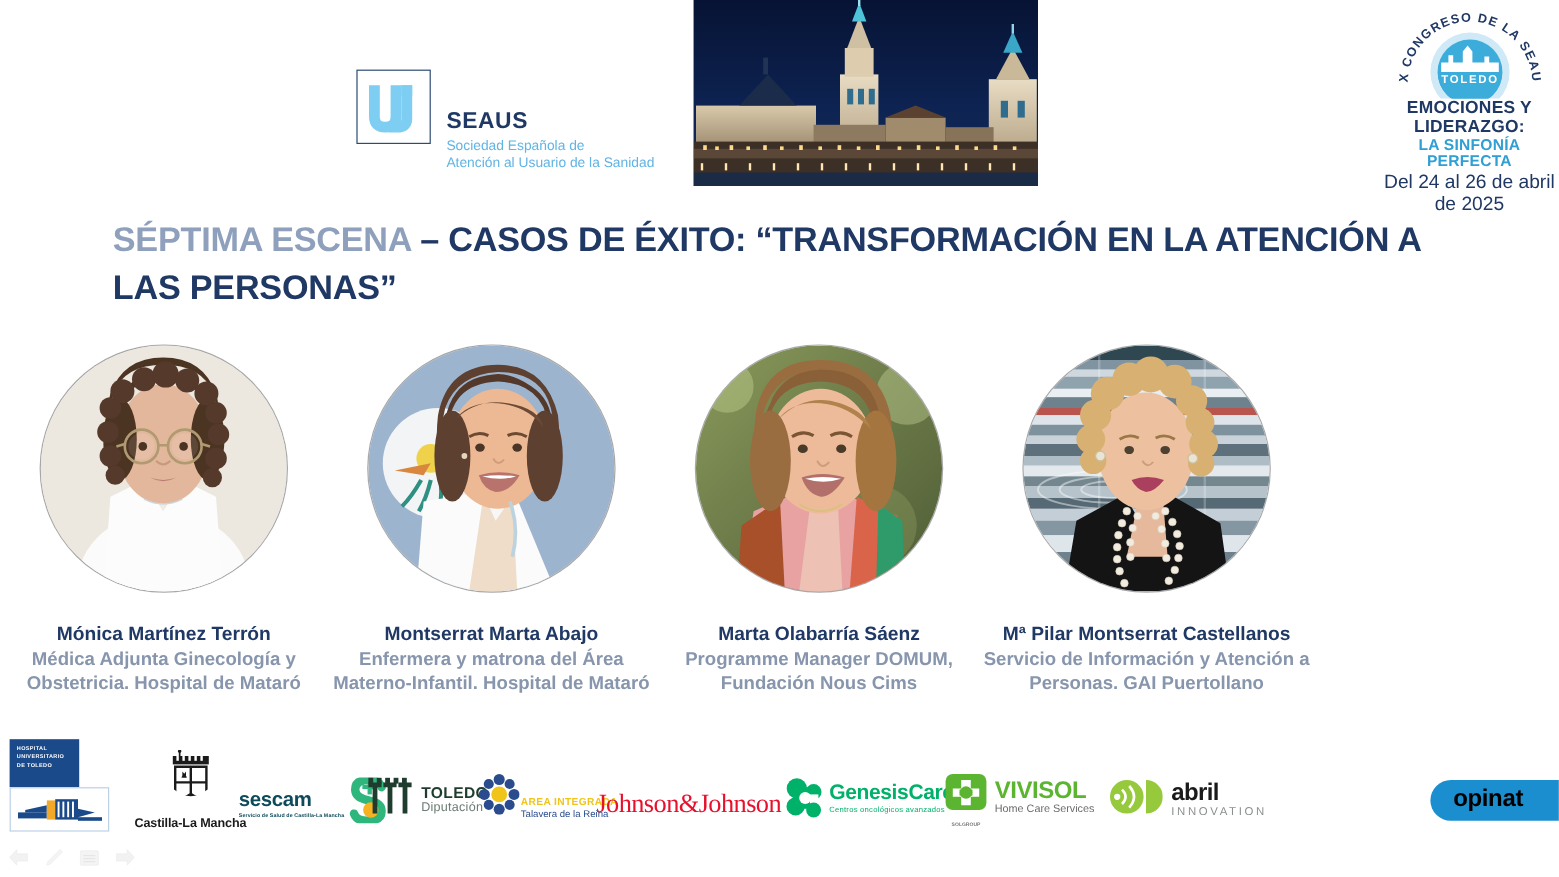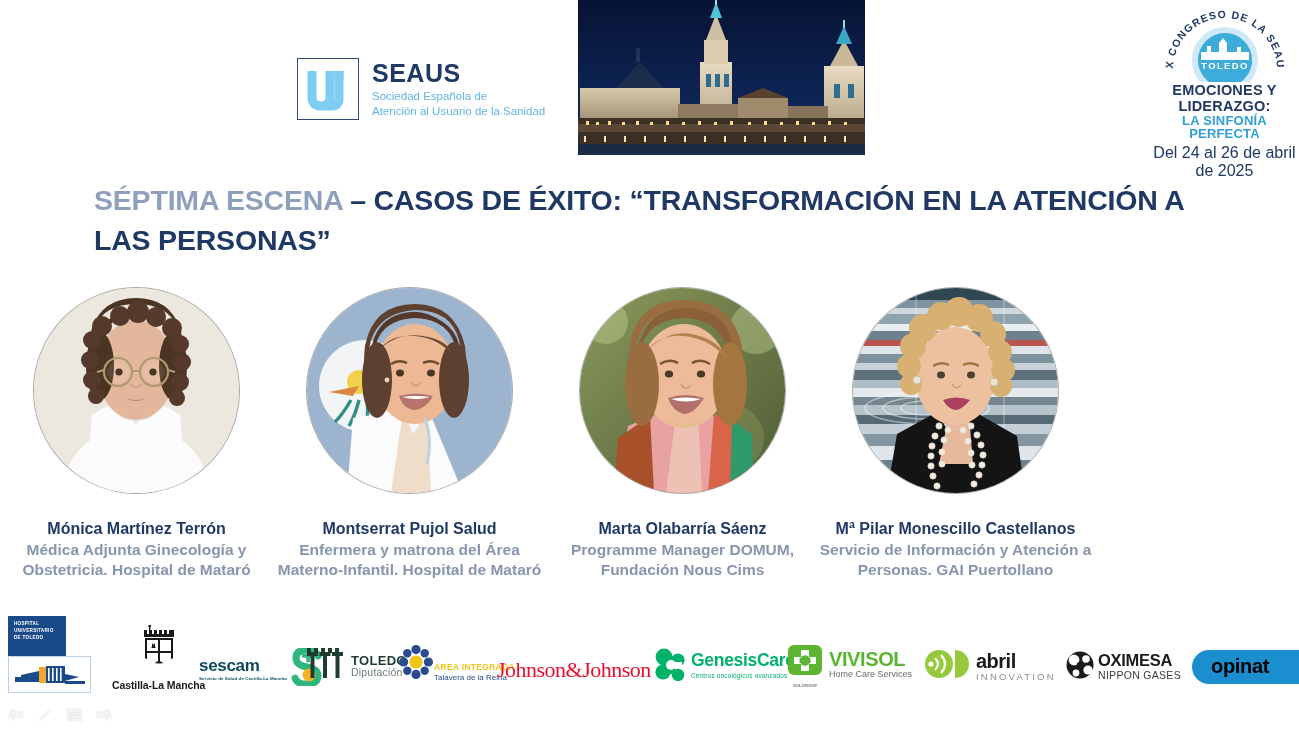--- a/index.html
+++ b/index.html
@@ -26,22 +26,22 @@
     width: 62px; height: 62px;
     border: 1.5px solid #2d4b73;
     box-sizing: border-box;
     position: relative;
     background: #fff;
     flex: none;
   }
   .seaus-mark svg { display:block; }
   .seaus-text { padding-top: 2px; }
   .seaus-name {
-    font-size: 25px; font-weight: bold; letter-spacing: .5px;
-    color: #1f3864; line-height: 1.05;
+    font-size: 19px; font-weight: bold; letter-spacing: .5px;
+    color: #1f3864; line-height: 1.05; margin-top: 32px;
   }
   .seaus-sub {
     font-size: 11.5px; color: #61b4e4; line-height: 1.25;
     margin-top: 3px;
   }
 
   
   .toledo-photo {
     position: absolute; left: 578px; top: 0;
     width: 287px; height: 155px;
@@ -411,21 +411,21 @@
         </g>
         <ellipse cx="93" cy="85" rx="4" ry="3.4" fill="#4a3626"></ellipse>
         <ellipse cx="124" cy="85" rx="4" ry="3.4" fill="#4a3626"></ellipse>
         <path d="M104 94 Q108 101 113 95" stroke="#cf9d7c" stroke-width="1.6" fill="none"></path>
         <path d="M92 108 Q108 103 126 108 Q118 122 106 122 Q96 120 92 108 Z" fill="#b8736c"></path>
         <path d="M95 109 Q108 107 123 109 Q110 113 95 109 Z" fill="#ffffff"></path>
         <circle cx="80" cy="92" r="2.4" fill="#e6d5bd"></circle>
         <path d="M118 130 Q126 152 120 176" stroke="#bcd2de" stroke-width="3" fill="none"></path>
       </svg>
     </div>
-    <div class="sp-name">Montserrat Pujol Salud</div>
+    <div class="sp-name">Montserrat Marta Abajo</div>
     <div class="sp-role">Enfermera y matrona del Área Materno-Infantil. Hospital de Mataró</div>
   </div>
 
   <div class="speaker">
     <div class="portrait">
       <svg width="205" height="205" viewBox="0 0 205 205" aria-hidden="true">
         <defs>
           <linearGradient id="bg3" x1="0" y1="0" x2="1" y2="1">
             <stop offset="0%" stop-color="#8a9a5b"></stop>
             <stop offset="45%" stop-color="#6e7d4a"></stop>
@@ -543,21 +543,21 @@
             <circle cx="91" cy="152" r="3.2"></circle>
           <circle cx="89" cy="164" r="3.2"></circle>
             <circle cx="89" cy="176" r="3.2"></circle>
           <circle cx="110" cy="142" r="3.2"></circle>
             <circle cx="115" cy="153" r="3.2"></circle>
           <circle cx="118" cy="165" r="3.2"></circle>
             <circle cx="119" cy="177" r="3.2"></circle>
         </g>
       </svg>
     </div>
-    <div class="sp-name">Mª Pilar Monescillo Castellanos</div>
+    <div class="sp-name">Mª Pilar Montserrat Castellanos</div>
     <div class="sp-role">Servicio de Información y Atención a Personas. GAI  Puertollano</div>
   </div>
 </div>
 
 <div class="sponsors">
 
   <div class="sponsor" style="left:8px; top:4px;">
     <div class="hut-top">
       <div>HOSPITAL</div>
       <div>UNIVERSITARIO</div>
@@ -709,36 +709,20 @@
         </g>
         <circle cx="6" cy="16" r="2.6" fill="#ffffff"></circle>
       </svg>
     </div>
     <div style="padding-top:3px;">
       <div class="au-t1">abril</div>
       <div class="au-t2">INNOVATION</div>
     </div>
   </div>
 
-  <div class="sponsor" style="left:1065px; top:38px; display:flex; align-items:flex-start; gap:3px;">
-    <div>
-      <svg width="30" height="30" viewBox="0 0 30 30" aria-hidden="true">
-        <circle cx="15" cy="15" r="13.5" fill="#1a1a1a"></circle>
-        <circle cx="9" cy="10" r="5.4" fill="#ffffff"></circle>
-        <circle cx="21" cy="9" r="3.8" fill="#ffffff"></circle>
-        <circle cx="23" cy="20" r="4.6" fill="#ffffff"></circle>
-        <circle cx="11" cy="23" r="3.4" fill="#ffffff"></circle>
-        <circle cx="15" cy="15" r="3.2" fill="#1a1a1a"></circle>
-      </svg>
-    </div>
-    <div style="padding-top:2px;">
-      <div class="ox-t1">OXIMESA</div>
-      <div class="ox-t2">NIPPON GASES</div>
-    </div>
-  </div>
 
   <div class="sponsor opinat" style="left:1192px; top:38px;">
     <span>opinat</span>
   </div>
 </div>
 
 <div class="toolbar">
   <span>
     <svg width="17" height="15" viewBox="0 0 17 15" aria-hidden="true">
       <path d="M7 1 L1 7.5 L7 14 L7 10.5 L16 10.5 L16 4.5 L7 4.5 Z" fill="#e9e9e9" stroke="#dcdcdc" stroke-width=".6"></path>

